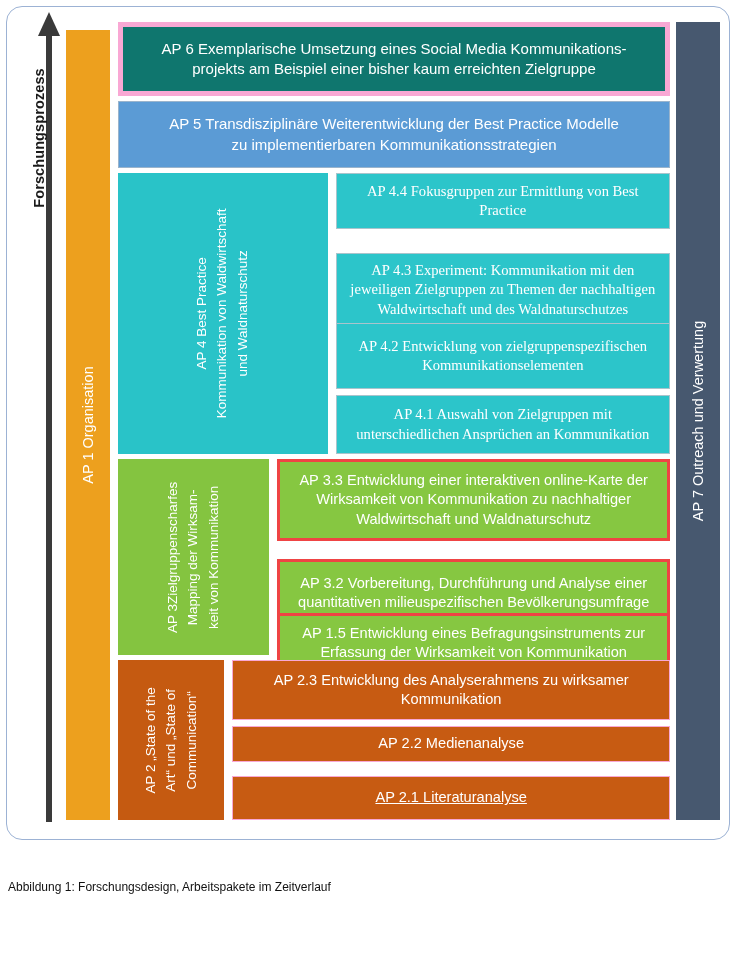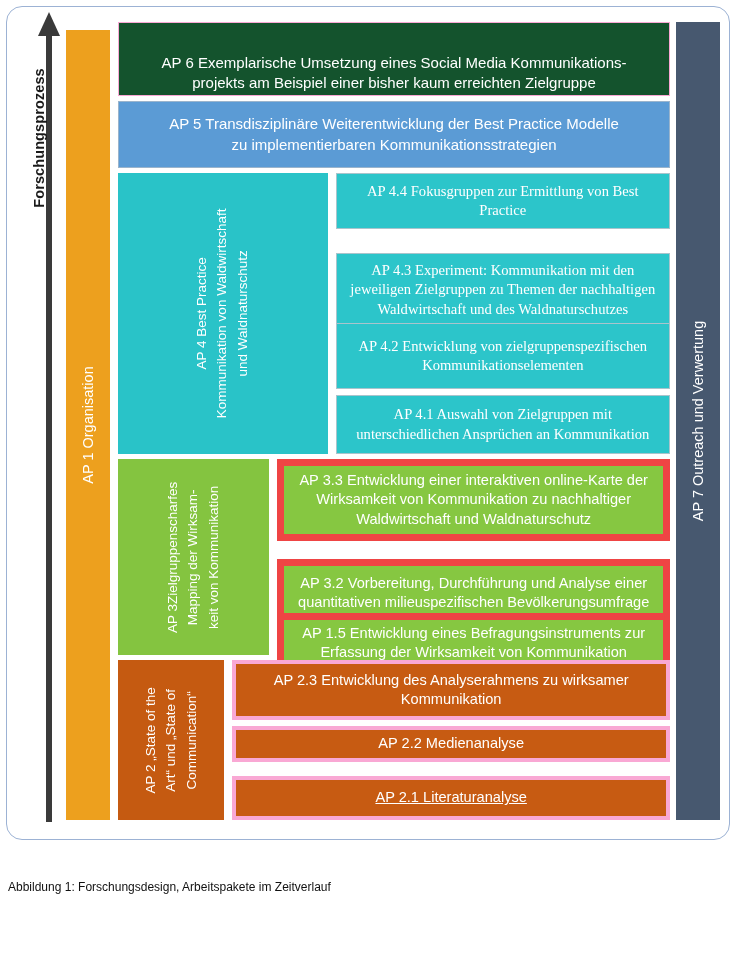--- a/index.html
+++ b/index.html
@@ -132,28 +132,28 @@
     left:0; width:552px;
     box-sizing:border-box;
     display:flex;align-items:center;justify-content:center;
     text-align:center;
     color:#fff;
     font-size:15px;
     line-height:1.35;
     padding:2px 14px;
   }
 
-  .c-ap6{ background:#14532d; border:1px solid #f9a8d4;align-items:flex-end; }
+  .c-ap6{ background:#0f766e; border:5px solid #f9a8d4; }
   .c-ap5{ background:#5b9bd5; border:1px solid #9ab4cc; }
   .c-ap4{ background:#29c3c8; }
   .c-ap4t{ background:#2cc5ca; border:1px solid #a9c4cc;font-family:Liberation Serif, serif; }
   .c-ap3{ background:#84c440; }
-  .c-ap3t{ background:#86c741; border:7px solid #ef4444; }
+  .c-ap3t{ background:#86c741; border:3px solid #ef4444; }
   .c-ap2{ background:#c55a11; }
-  .c-ap2t{ background:#c75b12; border:4px solid #f9a8d4; }
+  .c-ap2t{ background:#c75b12; border:1px solid #f9a8d4; }
 
   
   .caption{
     position:absolute;
     left:8px; top:880px;
     width:700px;
     font-size:12px;
     color:#111;
   }
 </style>

